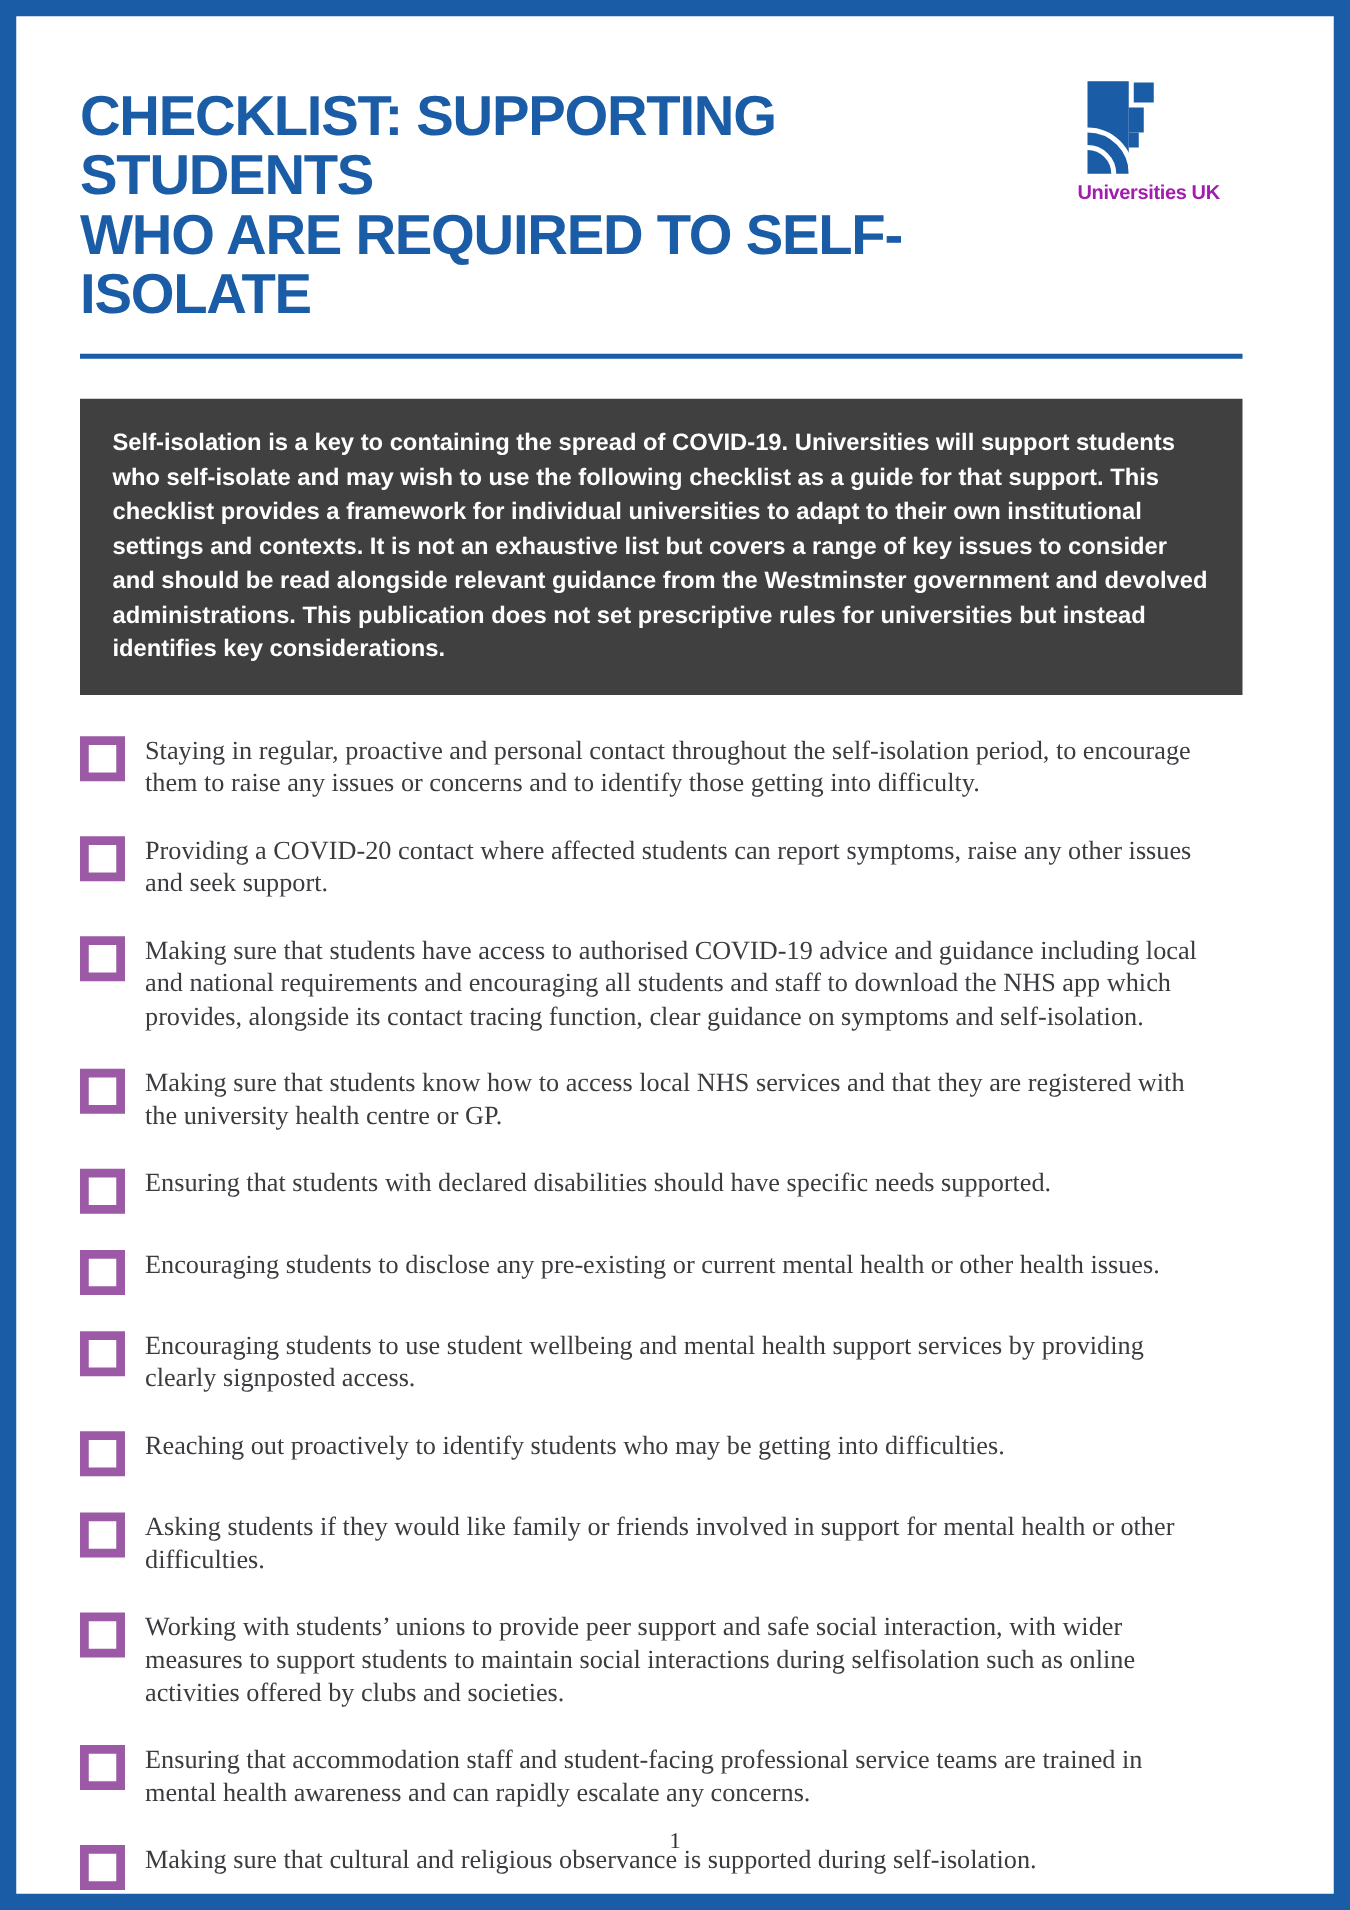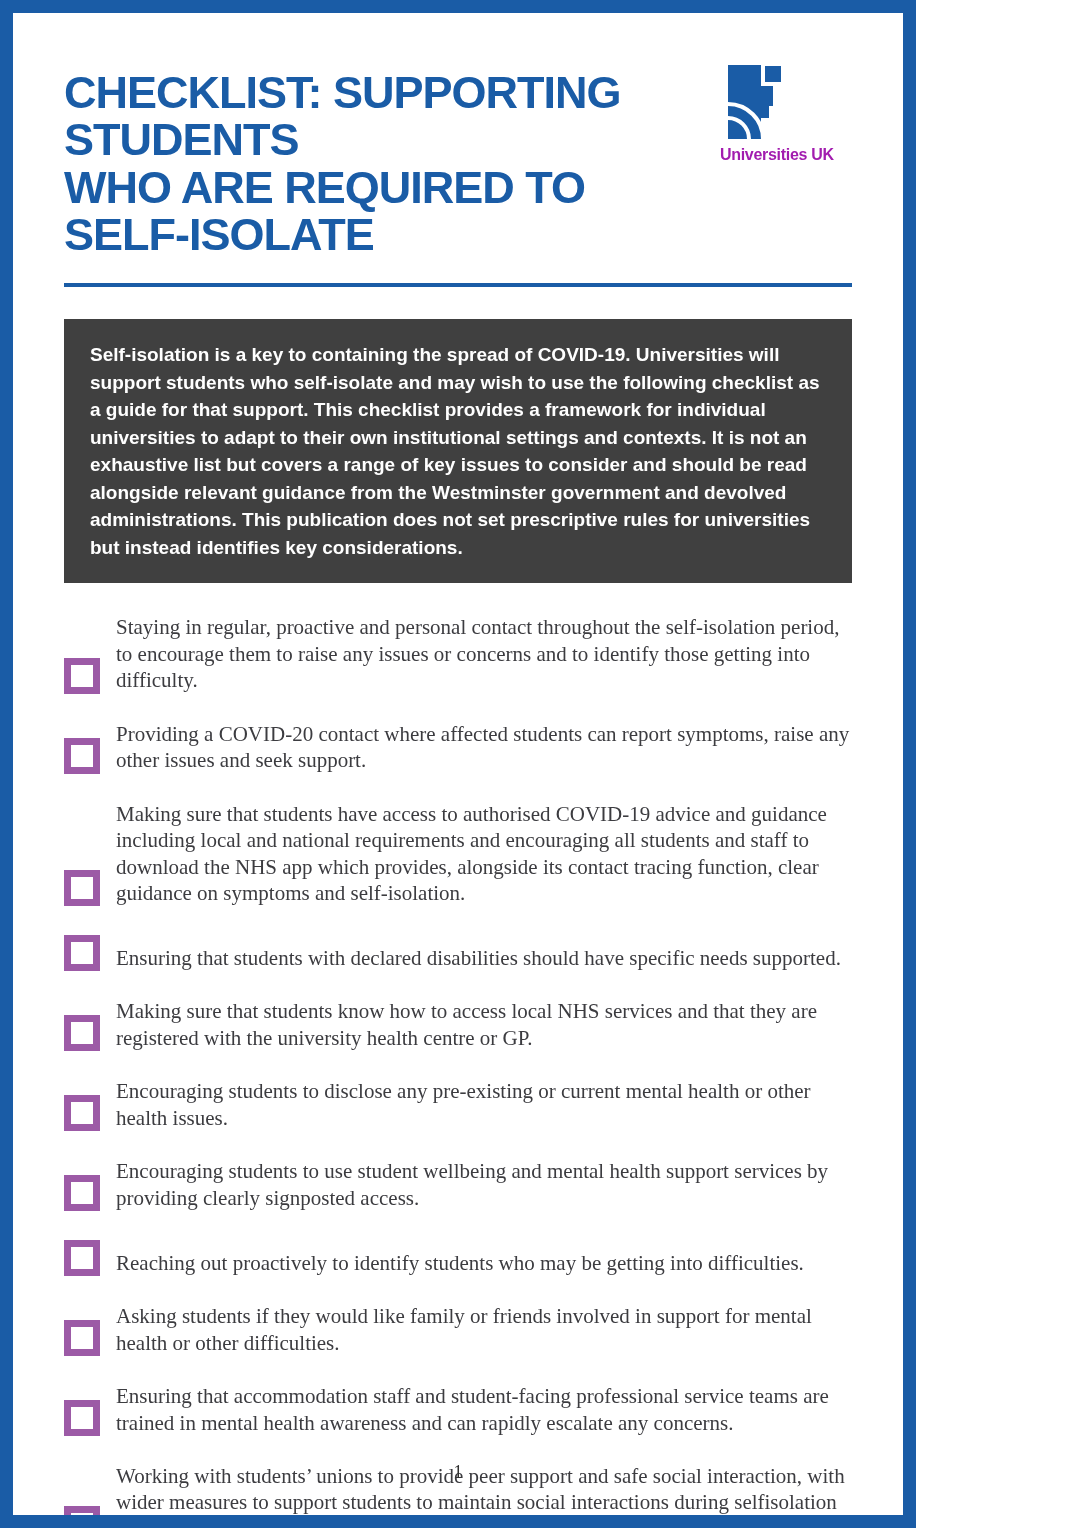--- a/index.html
+++ b/index.html
@@ -1,19 +1,19 @@
 <!DOCTYPE html>
 <html><head>
 <meta charset="utf-8">
 <style>
   html,body{margin:0;padding:0;background:#ffffff;}
   .page{
-    width:916px;height:1528px;box-sizing:border-box;position:relative;
+    width:1080px;height:1528px;box-sizing:border-box;position:relative;
     border:13px solid #1A5CA6;background:#ffffff;overflow:hidden;
-    padding:46px 51px 0 51px;
+    padding:46px 73px 0 51px;
     font-family:"Liberation Sans",sans-serif;
   }
   .title-row{display:flex;justify-content:space-between;align-items:flex-start;}
   h1.doc-title{
     margin:10px 0 0 0;font-weight:bold;font-size:45px;line-height:1.05;
     letter-spacing:-1px;color:#1A5CA6;
   }
   .logo-block{width:132px;flex:0 0 auto;padding-top:2px;}
   .logo-mark{display:block;margin-left:4px;}
   .logo-text{
@@ -22,21 +22,21 @@
   }
   .divider{height:4px;background:#1A5CA6;margin-top:25px;}
   .intro-box{
     background:#404040;margin-top:32px;padding:22px 26px;
   }
   .intro-box p{
     margin:0;color:#ffffff;font-weight:bold;font-size:19px;line-height:1.45;
     letter-spacing:0px;
   }
   .checklist{margin-top:31px;}
-  .check-row{display:flex;align-items:flex-end;margin-bottom:27px;}
+  .check-row{display:flex;align-items:flex-start;margin-bottom:27px;}
   .checkbox{
     flex:0 0 auto;width:22px;height:22px;border:7px solid #9C5AA6;
     background:#ffffff;margin-right:16px;margin-top:2px;cursor:pointer;
   }
   .check-text{
     margin:0;font-family:"Liberation Serif","DejaVu Serif",serif;
     font-size:21px;line-height:1.26;color:#3C3C40;max-width:852px;
   }
   .page-number{
     position:absolute;left:0;right:0;bottom:32px;text-align:center;
@@ -82,49 +82,49 @@
       <div class="check-row">
         <span class="checkbox" role="checkbox" aria-checked="false"></span>
         <p class="check-text">Providing a COVID-20 contact where affected students can report symptoms, raise any other issues and seek support.</p>
       </div>
       <div class="check-row">
         <span class="checkbox" role="checkbox" aria-checked="false"></span>
         <p class="check-text">Making sure that students have access to authorised COVID-19 advice and guidance including local and national requirements and encouraging all students and staff to download the NHS app which provides, alongside its contact tracing function, clear guidance on symptoms and self-isolation.</p>
       </div>
       <div class="check-row">
         <span class="checkbox" role="checkbox" aria-checked="false"></span>
-        <p class="check-text">Ensuring that students with declared disabilities should have specific needs supported.</p>
+        <p class="check-text">Making sure that students know how to access local NHS services and that they are registered with the university health centre or GP.</p>
       </div>
       <div class="check-row">
         <span class="checkbox" role="checkbox" aria-checked="false"></span>
-        <p class="check-text">Making sure that students know how to access local NHS services and that they are registered with the university health centre or GP.</p>
+        <p class="check-text">Ensuring that students with declared disabilities should have specific needs supported.</p>
       </div>
       <div class="check-row">
         <span class="checkbox" role="checkbox" aria-checked="false"></span>
         <p class="check-text">Encouraging students to disclose any pre-existing or current mental health or other health issues.</p>
       </div>
       <div class="check-row">
         <span class="checkbox" role="checkbox" aria-checked="false"></span>
         <p class="check-text">Encouraging students to use student wellbeing and mental health support services by providing clearly signposted access.</p>
       </div>
       <div class="check-row">
         <span class="checkbox" role="checkbox" aria-checked="false"></span>
         <p class="check-text">Reaching out proactively to identify students who may be getting into difficulties.</p>
       </div>
       <div class="check-row">
         <span class="checkbox" role="checkbox" aria-checked="false"></span>
         <p class="check-text">Asking students if they would like family or friends involved in support for mental health or other difficulties.</p>
       </div>
       <div class="check-row">
         <span class="checkbox" role="checkbox" aria-checked="false"></span>
-        <p class="check-text">Ensuring that accommodation staff and student-facing professional service teams are trained in mental health awareness and can rapidly escalate any concerns.</p>
+        <p class="check-text">Working with students’ unions to provide peer support and safe social interaction, with wider measures to support students to maintain social interactions during selfisolation such as online activities offered by clubs and societies.</p>
       </div>
       <div class="check-row">
         <span class="checkbox" role="checkbox" aria-checked="false"></span>
-        <p class="check-text">Working with students’ unions to provide peer support and safe social interaction, with wider measures to support students to maintain social interactions during selfisolation such as online activities offered by clubs and societies.</p>
+        <p class="check-text">Ensuring that accommodation staff and student-facing professional service teams are trained in mental health awareness and can rapidly escalate any concerns.</p>
       </div>
       <div class="check-row">
         <span class="checkbox" role="checkbox" aria-checked="false"></span>
         <p class="check-text">Making sure that cultural and religious observance is supported during self-isolation.</p>
       </div>
     </main>
 
   <div class="page-number">1</div>
 </div>
 

